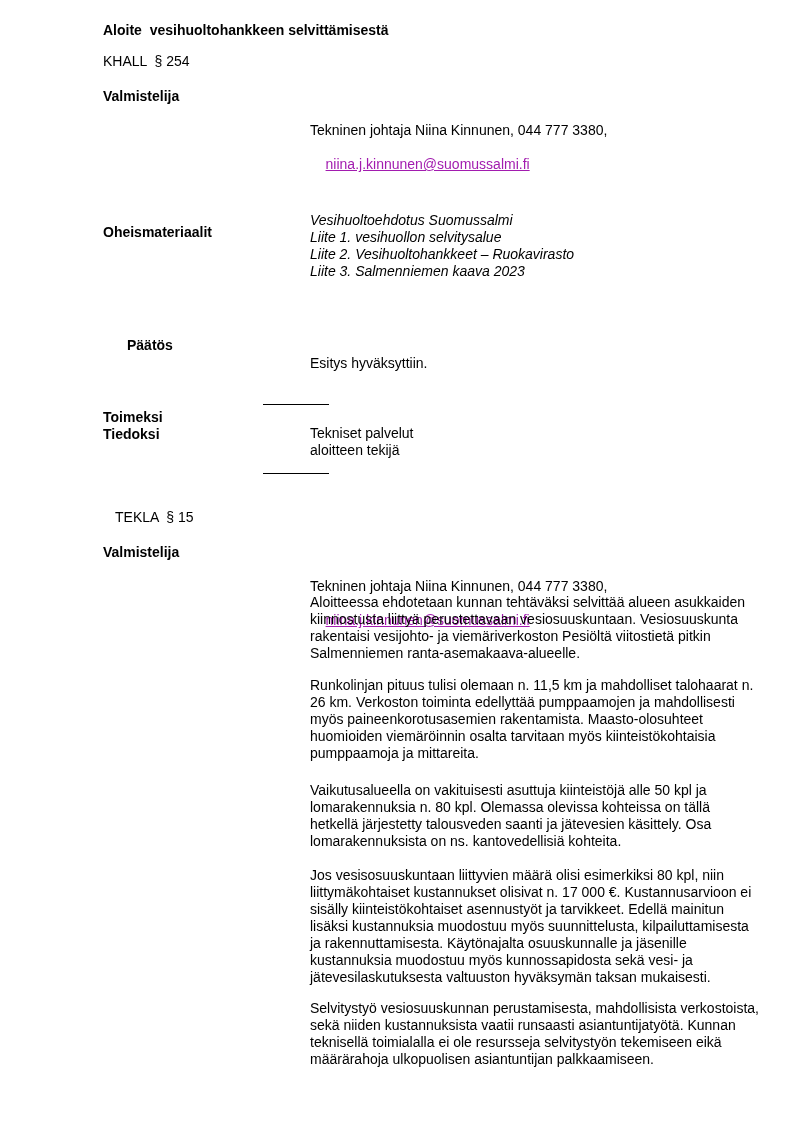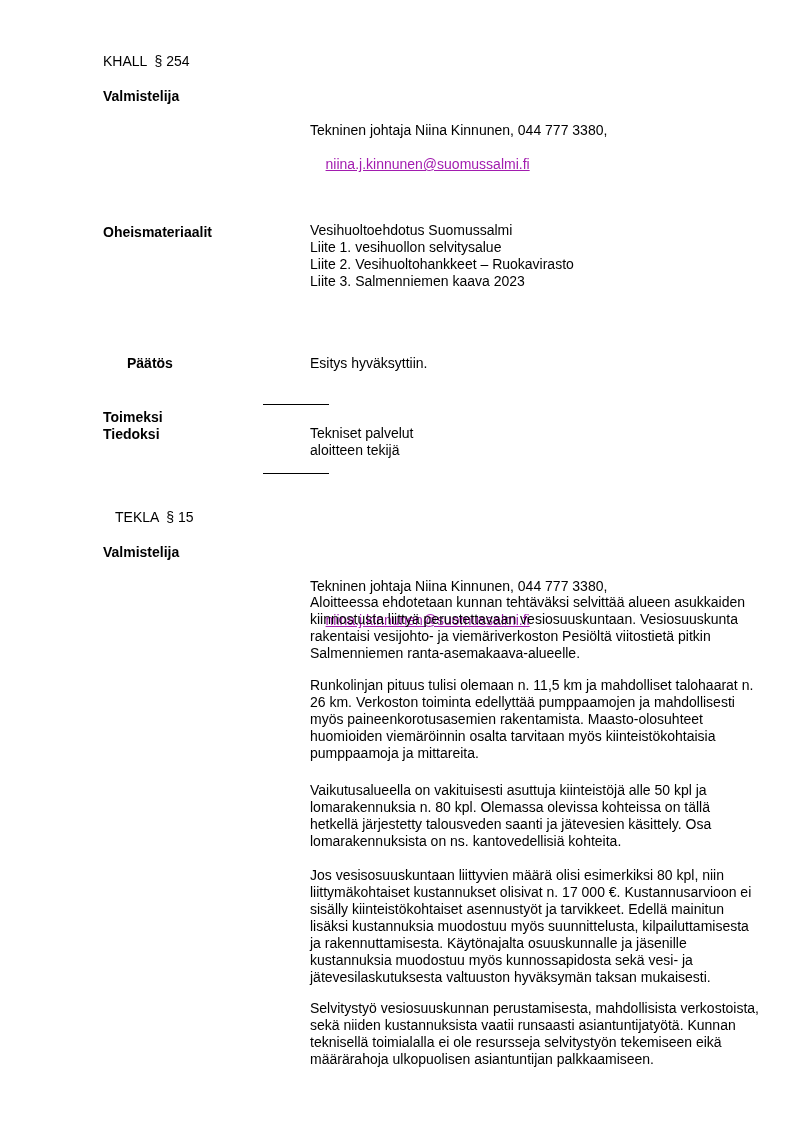--- a/index.html
+++ b/index.html
@@ -35,38 +35,39 @@
     width: 66px;
     height: 0;
     border-top: 1px solid #000000;
   }
 </style>
 </head>
 <body>
 
 <div class="page">
 
+  <div class="abs bold label-col" style="top:22px;">Aloite  vesihuoltohankkeen selvittämisestä</div>
 
   <div class="abs label-col" style="top:53px;">KHALL  § 254</div>
 
   <div class="abs bold label-col" style="top:88px;">Valmistelija</div>
   <div class="abs content-col" style="top:88px;">
     <div>Tekninen johtaja Niina Kinnunen, 044 777 3380,</div>
     <a class="email-link">niina.j.kinnunen@suomussalmi.fi</a>
   </div>
 
 
   <div class="abs bold label-col" style="top:224px;">Oheismateriaalit</div>
-  <div class="abs content-col" style="top:222px;">Vesihuoltoehdotus Suomussalmi
+  <div class="abs content-col" style="top:212px;font-style:italic;">Vesihuoltoehdotus Suomussalmi
 Liite 1. vesihuollon selvitysalue
 Liite 2. Vesihuoltohankkeet – Ruokavirasto
 Liite 3. Salmenniemen kaava 2023</div>
 
 
-  <div class="abs bold label-col" style="top:355px;padding-left:24px;">Päätös</div>
+  <div class="abs bold label-col" style="top:337px;padding-left:24px;">Päätös</div>
   <div class="abs content-col" style="top:355px;">Esitys hyväksyttiin.</div>
 
   <div class="hline" style="left:263px; top:404px;"></div>
 
   <div class="abs bold label-col" style="top:409px;">Toimeksi
 Tiedoksi</div>
   <div class="abs content-col" style="top:425px;">Tekniset palvelut
 aloitteen tekijä</div>
 
   <div class="hline" style="left:263px; top:473px;"></div>

